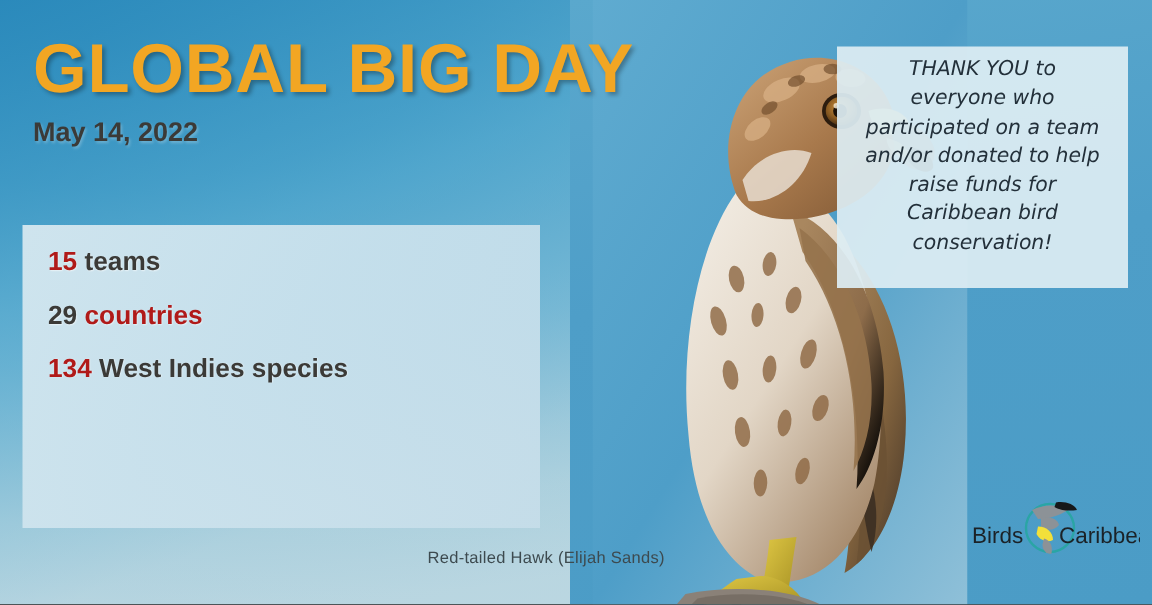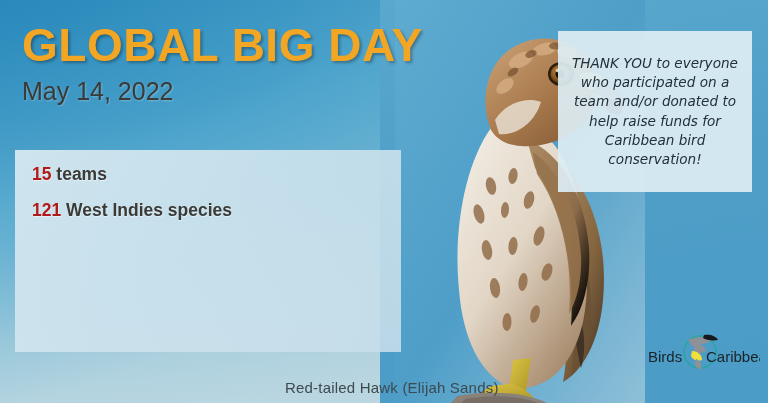--- a/index.html
+++ b/index.html
@@ -26,57 +26,57 @@
   
   #title-block{ position:absolute; left:22px; top:22px; z-index:6; }
   .title-line{
     font-size:46px; font-weight:bold; letter-spacing:0.5px; line-height:1;
     color:#f2a623;
     text-shadow:2px 2px 3px rgba(0,0,0,.30);
     white-space:nowrap;
   }
   .date-line{
     margin-top:11px;
-    font-size:25px; font-weight:normal; line-height:1;
+    font-size:18px; font-weight:bold; line-height:1;
     color:#3b3a37;
     text-shadow:1px 1px 2px rgba(255,255,255,.25);
   }
 
   
   #stats-panel{
-    position:absolute; left:15px; top:150px; width:386px; height:202px;
+    position:absolute; left:15px; top:150px; width:345px; height:202px;
     background:linear-gradient(135deg, rgba(218,234,241,.92) 0%, rgba(207,228,238,.90) 45%, rgba(199,222,234,.88) 100%);
     z-index:6;
     padding:14px 0 0 17px;
   }
   .stat-row{
     font-size:17.5px; font-weight:bold; color:#3b3a37; line-height:1.18;
     margin-bottom:15px; text-shadow:0.5px 0.5px 1px rgba(255,255,255,.55);
   }
   .stat-row:last-child{ margin-bottom:0; }
   .hl{ color:#b01a19; }
 
   
   #thanks-panel{
     position:absolute; left:558px; top:31px; width:194px; height:161px;
     background:rgba(221,237,243,.93);
     z-index:7;
-    display:flex; align-items:center; justify-content:center;
-    padding:6px 8px;
+    display:flex; justify-content:center;
+    padding:6px 18px;
   }
   #thanks-text{
     font-family:"DejaVu Sans", sans-serif;
     font-style:italic; font-size:13.6px; line-height:1.42;
     color:#23303a; text-align:center;
   }
 
   
   #photo-credit{
-    position:absolute; left:285px; top:379px; z-index:7;
-    font-size:15px; color:#3d4a4f; letter-spacing:.2px;
+    position:absolute; left:285px; top:366px; z-index:7;
+    font-size:11px; color:#3d4a4f; letter-spacing:.2px;
   }
 
   
   #logo{
     position:absolute; left:648px; top:332px; width:112px; height:46px; z-index:8;
   }
   #logo svg{ width:112px; height:46px; display:block; }
 
   
   #bird-photo{
@@ -204,21 +204,22 @@
     </svg>
   </div>
 
   <div id="title-block">
     <div class="title-line">GLOBAL BIG DAY</div>
     <div class="date-line">May 14, 2022</div>
   </div>
 
   <div id="stats-panel">
       <div class="stat-row"><span class="hl">15</span><span> teams</span></div>
-      <div class="stat-row"><span class="hl">121</span><span> West Indies species</span></div>
+      <div class="stat-row"><span>29</span><span class="hl"> countries</span></div>
+      <div class="stat-row"><span class="hl">134</span><span> West Indies species</span></div>
     </div>
 
   <div id="thanks-panel">
     <div id="thanks-text">THANK YOU to everyone who participated on a team and/or donated to help raise funds for Caribbean bird conservation!</div>
   </div>
 
   <div id="photo-credit">Red-tailed Hawk (Elijah Sands)</div>
 
   <div id="logo">
     <svg viewBox="0 0 112 46" xmlns="http://www.w3.org/2000/svg">

